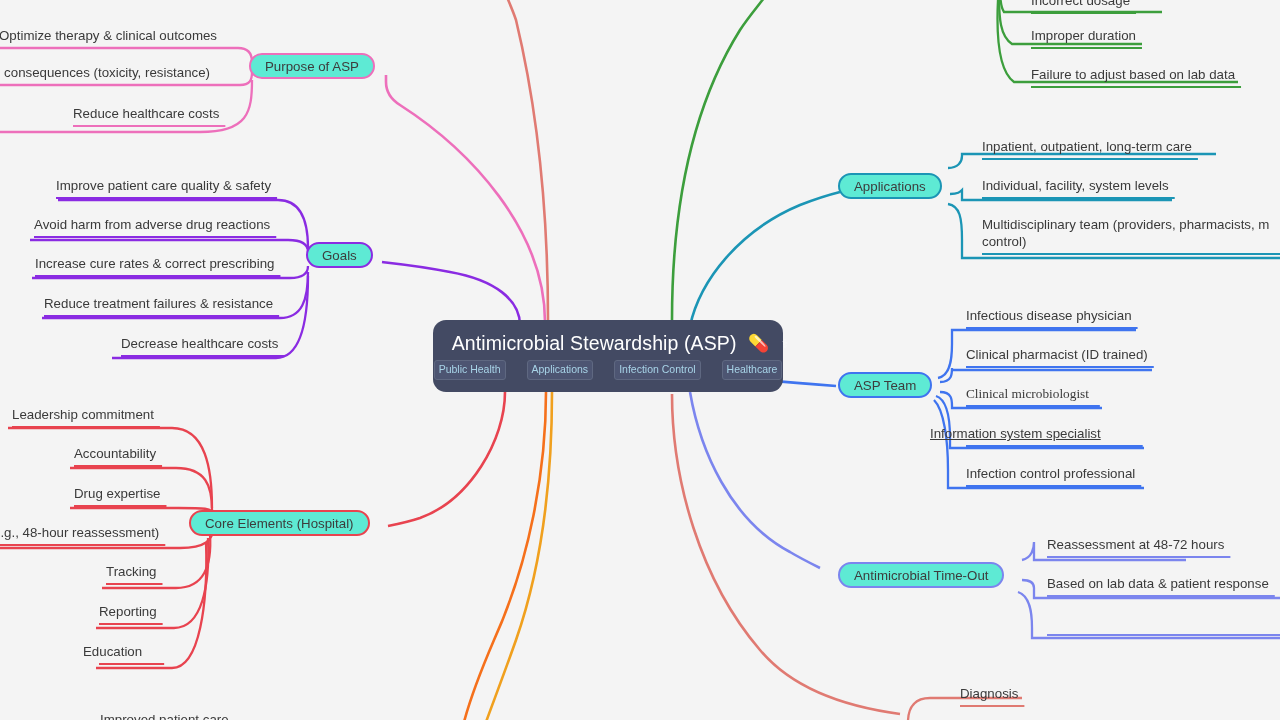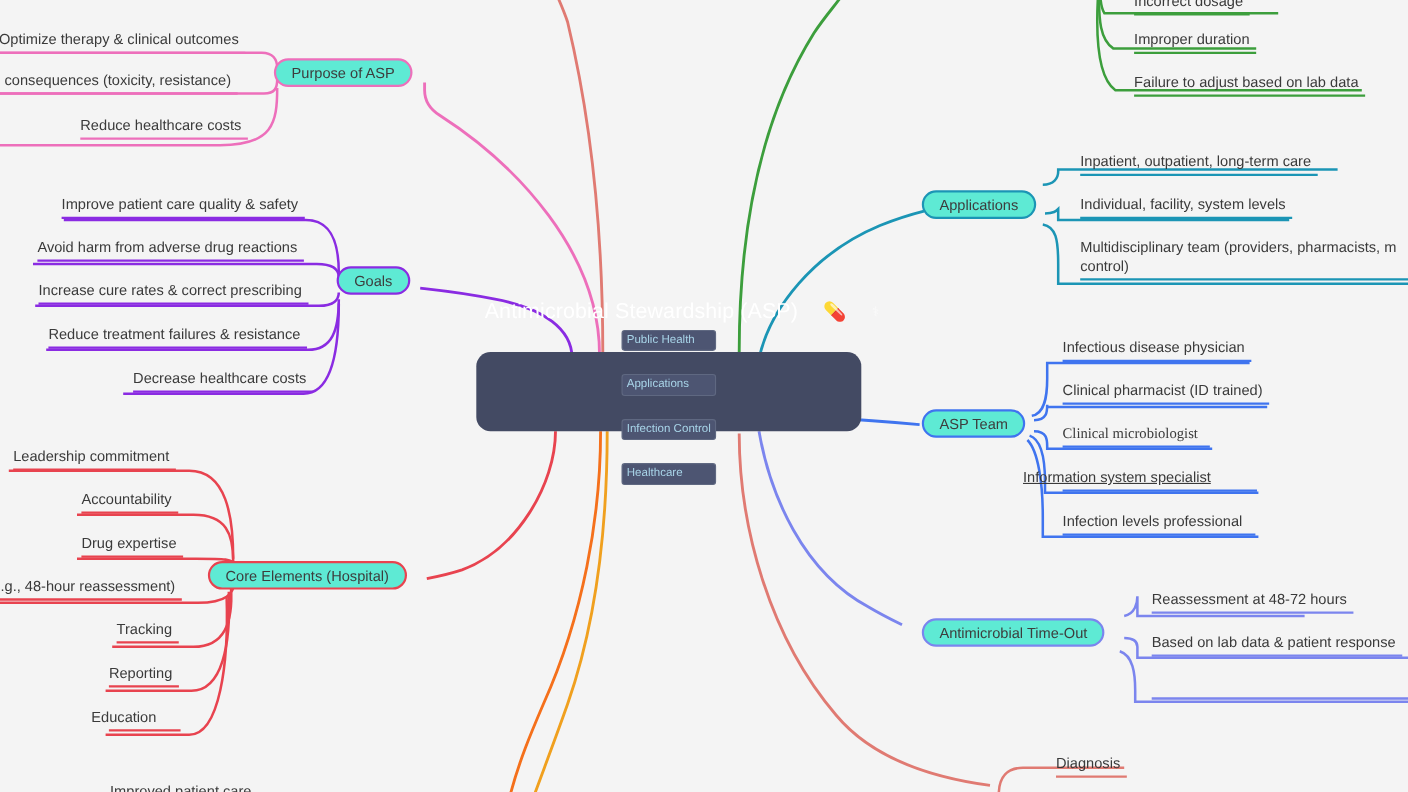--- a/index.html
+++ b/index.html
@@ -43,26 +43,26 @@
     gap: 5px;
     z-index: 40;
   }
   .central-title {
     color: #ffffff;
     font-size: 19.5px;
     letter-spacing: .1px;
     white-space: nowrap;
     display: flex;
     align-items: center;
-    gap: 23px;
+    gap: 12px;
     margin-left: 24px;
   }
   .central-emoji { font-size: 17px; line-height: 1; }
   .central-emoji2 { font-size: 12px; opacity: .55; line-height: 1; }
-  .tagrow { display: flex; gap: 21px; flex-direction: column; }
+  .tagrow { display: flex; gap: 21px; }
   .tag {
     background: #4d5572;
     border: 1px solid #5d6party;
     border: 1px solid #5f6881;
     color: #a8d4e8;
     font-size: 10.5px;
     line-height: 1;
     padding: 3px 4px 4px 4px;
     border-radius: 3px;
     white-space: nowrap;
@@ -264,21 +264,21 @@
   <div class="leaf" style="left:1031px; top:66px;">Failure to adjust based on lab data</div>
 
   <div class="leaf" style="left:982px; top:138px;">Inpatient, outpatient, long-term care</div>
   <div class="leaf" style="left:982px; top:177px;">Individual, facility, system levels</div>
   <div class="leaf wrap" style="left:982px; top:216px; width:330px;">Multidisciplinary team (providers, pharmacists, m control)</div>
 
   <div class="leaf" style="left:966px; top:307px;">Infectious disease physician</div>
   <div class="leaf" style="left:966px; top:346px;">Clinical pharmacist (ID trained)</div>
   <div class="leaf" style="left:966px; top:385px;font-family:Liberation Serif, serif;">Clinical microbiologist</div>
   <div class="leaf" style="left:930px; top:425px;text-decoration:underline;">Information system specialist</div>
-  <div class="leaf" style="left:966px; top:465px;">Infection levels professional</div>
+  <div class="leaf" style="left:966px; top:465px;">Infection control professional</div>
 
   <div class="leaf" style="left:1047px; top:536px;">Reassessment at 48-72 hours</div>
   <div class="leaf" style="left:1047px; top:575px;">Based on lab data &amp; patient response</div>
 
   <div class="leaf" style="left:960px; top:685px;">Diagnosis</div>
 
   <div class="leaf" style="left:100px; top:711px;">Improved patient care</div>
 
 </div>
 

